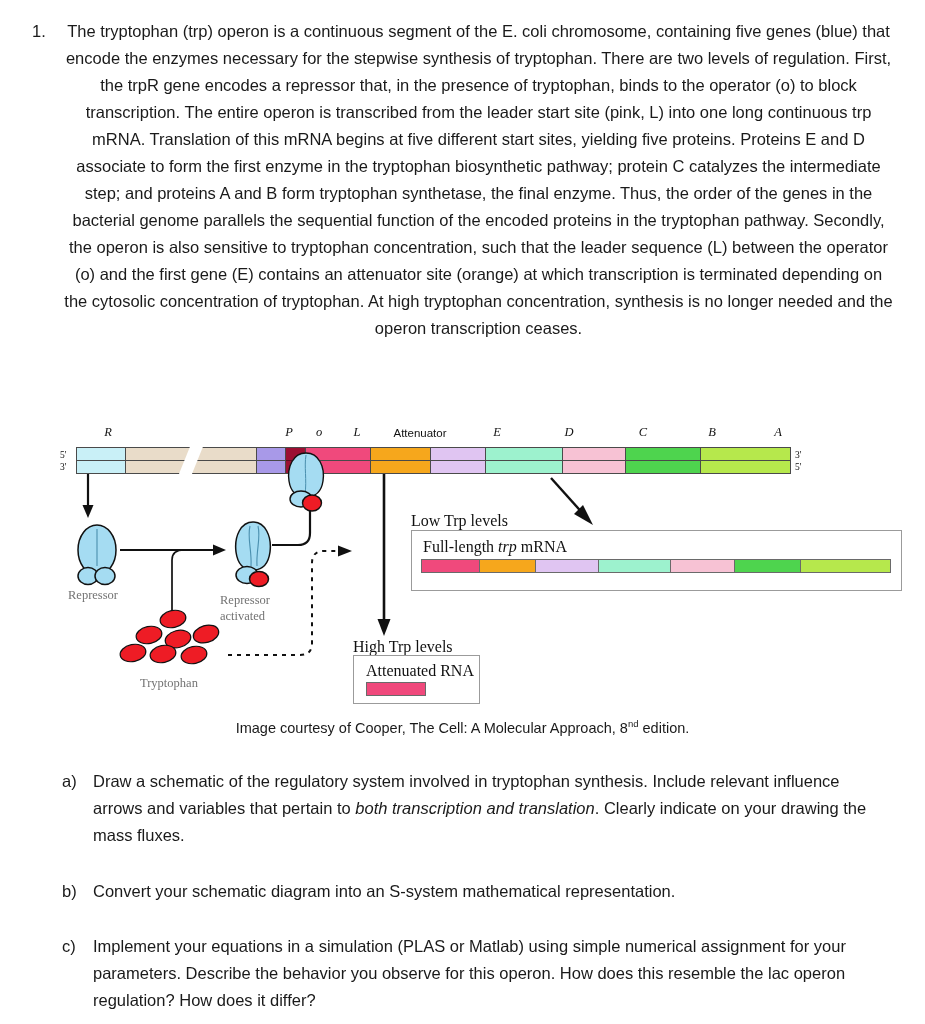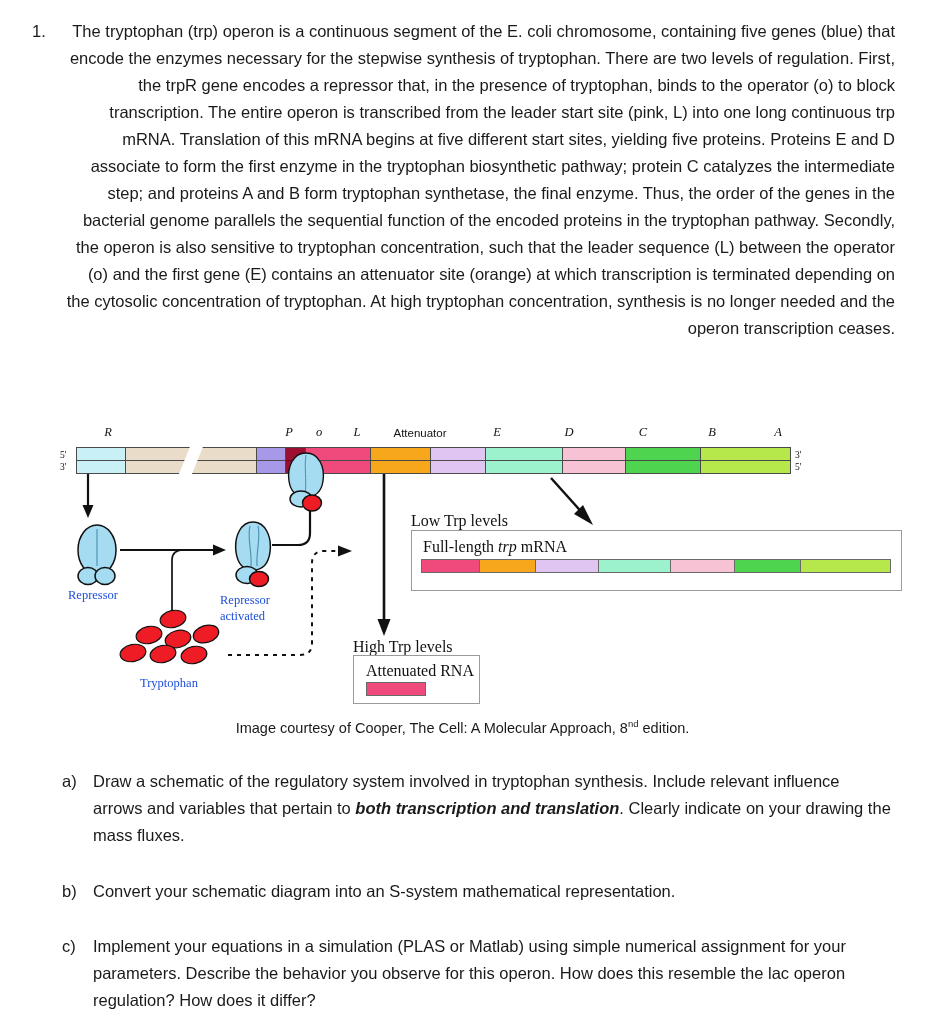--- a/index.html
+++ b/index.html
@@ -23,21 +23,21 @@
   .q-row { display: flex; align-items: flex-start; }
   .q-num {
     width: 32px; flex: 0 0 32px;
     font-size: 16.5px; line-height: 27px;
     text-align: left; padding-left: 2px;
   }
   .q-body {
     flex: 1 1 auto;
     font-size: 16.5px;
     line-height: 27px;
-    text-align: right;
+    text-align: center;
   }
 
   
   .figure {
     position: absolute;
     left: 0; top: 425px;
     width: 925px; height: 320px;
   }
 
   
@@ -83,21 +83,21 @@
   
   .polymerase { position: absolute; left: 219px; top: 28px; width: 54px; height: 62px; z-index: 6; }
 
   
   .rep-shape { position: absolute; }
 
   .fig-text {
     position: absolute;
     font-family: "Liberation Serif", serif;
     font-size: 12.5px;
-    color: #1d4ed8;
+    color: #737373;
     white-space: nowrap;
   }
 
   .mrna-box {
     position: absolute;
     border: 1px solid #9b9b9b;
     background: #fff;
   }
   .mrna-title {
     position: absolute;
@@ -117,21 +117,21 @@
     text-align: center;
     font-size: 14.5px;
     color: #1a1a1a;
   }
   .caption sup { font-size: 9.5px; vertical-align: super; margin-top: 37px; }
 
   
   .sub-item { position: absolute; left: 62px; width: 830px; display: flex; }
   .sub-letter { width: 31px; flex: 0 0 31px; font-size: 16.5px; line-height: 27px; }
   .sub-body { flex: 1 1 auto; font-size: 16.5px; line-height: 27px; }
-  .bi { font-weight: bold; font-style: italic; }
+  .bi { font-weight: normal; font-style: italic; }
 
   svg { display: block; overflow: visible; }
 </style>
 </head>
 <body>
 
 <div class="q-block">
   <div class="q-row">
     <div class="q-num">1.</div>
     <div class="q-body">The tryptophan (trp) operon is a continuous segment of the E. coli chromosome, containing five genes (blue) that encode the enzymes necessary for the stepwise synthesis of tryptophan. There are two levels of regulation. First, the trpR gene encodes a repressor that, in the presence of tryptophan, binds to the operator (o) to block transcription. The entire operon is transcribed from the leader start site (pink, L) into one long continuous trp mRNA. Translation of this mRNA begins at five different start sites, yielding five proteins. Proteins E and D associate to form the first enzyme in the tryptophan biosynthetic pathway; protein C catalyzes the intermediate step; and proteins A and B form tryptophan synthetase, the final enzyme. Thus, the order of the genes in the bacterial genome parallels the sequential function of the encoded proteins in the tryptophan pathway. Secondly, the operon is also sensitive to tryptophan concentration, such that the leader sequence (L) between the operator (o) and the first gene (E) contains an attenuator site (orange) at which transcription is terminated depending on the cytosolic concentration of tryptophan. At high tryptophan concentration, synthesis is no longer needed and the operon transcription ceases.</div>

